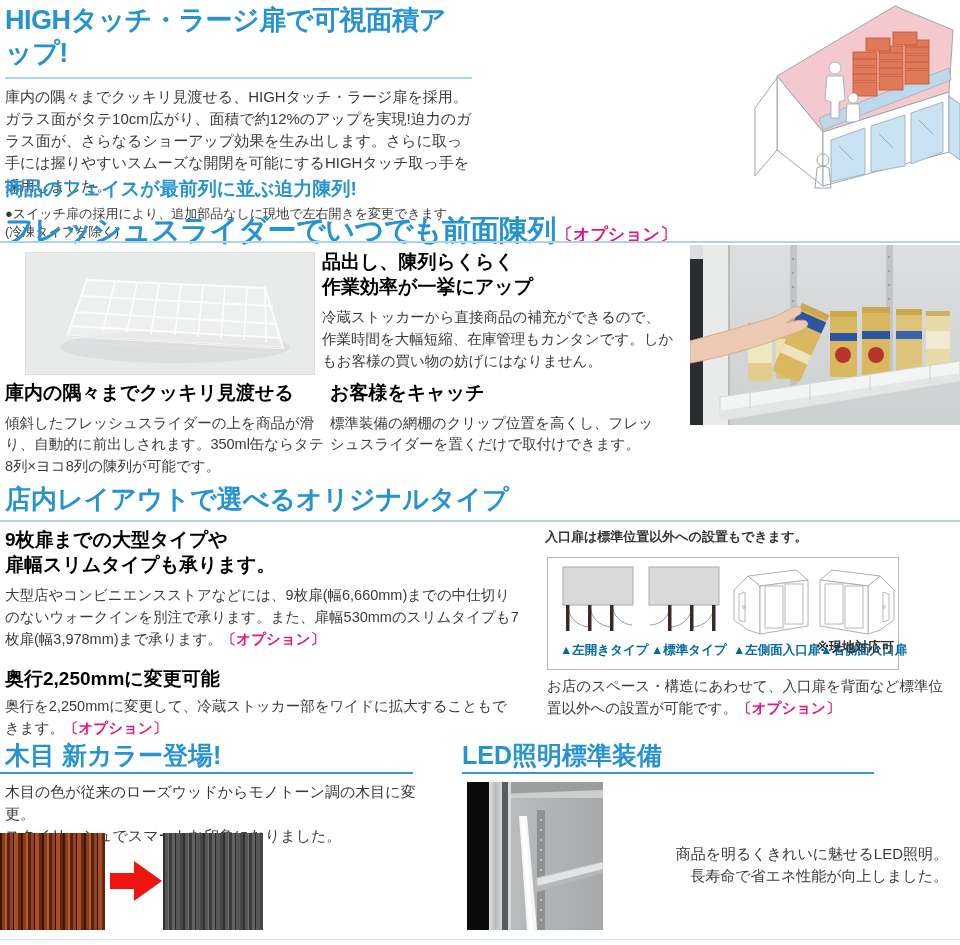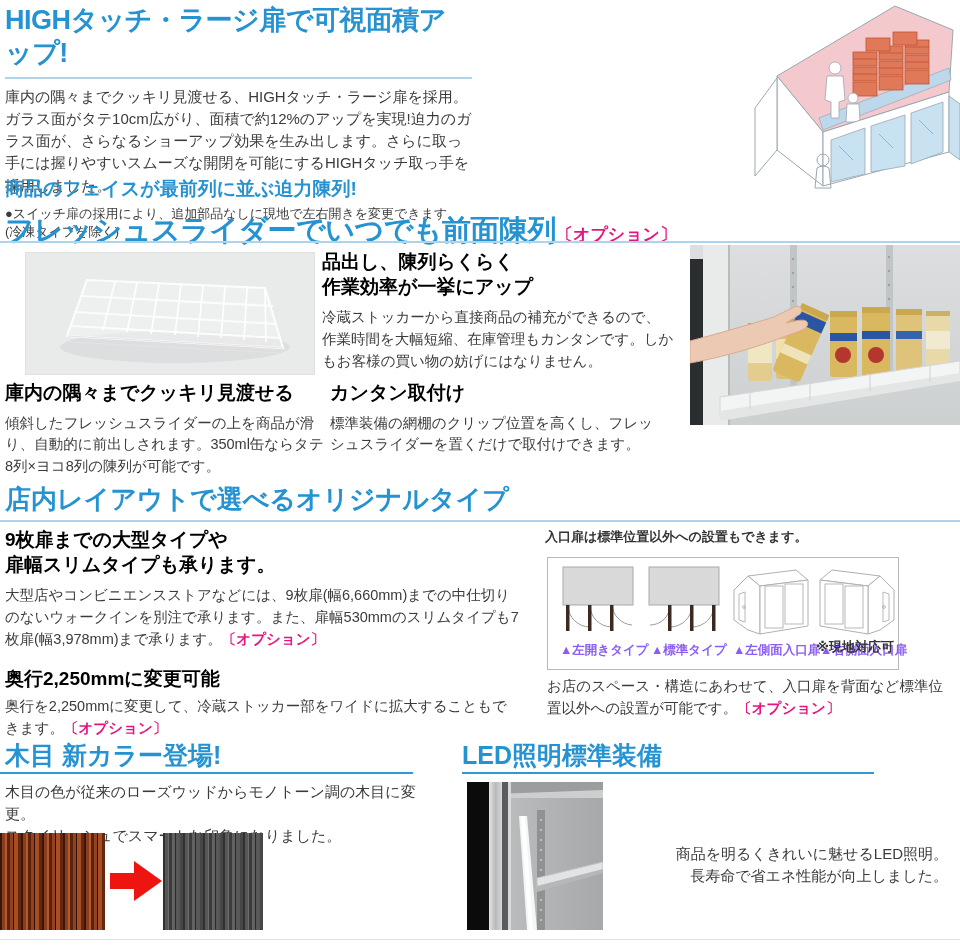--- a/index.html
+++ b/index.html
@@ -16,21 +16,21 @@
   .h-dark { color:#000000; font-weight:bold; font-size:19px; line-height:1.3; }
   .body-t { color:#3b3b3b; font-size:15px; line-height:1.48; }
   .body-s { color:#3b3b3b; font-size:14.5px; line-height:1.5; }
   .note-t { color:#3b3b3b; font-size:13px; line-height:1.4; }
   .opt    { color:#e7137e; font-weight:bold; }
 
   .rule-light { background:#aed4ec; height:2px; }
   .rule-blue  { background:#2e9ad4; height:2px; }
 
   .diagram-box { border:1px solid #b9b9b9; background:#ffffff; }
-  .diagram-label { color:#8b5cf6; font-size:12.5px; font-weight:bold; white-space:nowrap; }
+  .diagram-label { color:#0369a1; font-size:12.5px; font-weight:bold; white-space:nowrap; }
   .diagram-note  { color:#333; font-size:13px; font-weight:bold; }
 
   .wood { width:105px; height:97px; }
   .wood-rose {
     background:repeating-linear-gradient(90deg,
       #3a160a 0 2px,#8a3c1c 2px 5px,#b3592a 5px 7px,#5a2310 7px 10px,
       #93411e 10px 13px,#2e1208 13px 14px,#a84e24 14px 18px,#63280f 18px 21px);
   }
   .wood-mono {
     width:100px;
@@ -244,21 +244,21 @@
           <line x1="240" y1="121" x2="240" y2="137"></line>
       </g>
     </svg>
   </div>
 
   <div class="abs" style="left:5px; top:381px; width:320px;">
     <div class="h-dark">庫内の隅々までクッキリ見渡せる</div>
     <div class="body-s" style="margin-top:7px;">傾斜したフレッシュスライダーの上を商品が滑り、自動的に前出しされます。350ml缶ならタテ8列×ヨコ8列の陳列が可能です。</div>
   </div>
   <div class="abs" style="left:330px; top:381px; width:332px;">
-    <div class="h-dark">カンタン取付け</div>
+    <div class="h-dark">お客様をキャッチ</div>
     <div class="body-s" style="margin-top:7px;">標準装備の網棚のクリップ位置を高くし、フレッシュスライダーを置くだけで取付けできます。</div>
   </div>
 
   <div class="abs h-sec" style="left:5px; top:484px;">店内レイアウトで選べるオリジナルタイプ</div>
   <div class="abs rule-light" style="left:0; top:520px; width:960px;"></div>
 
   <div class="abs" style="left:5px; top:528px; width:516px;">
     <div class="h-dark">
       <span style="display:block;">9枚扉までの大型タイプや</span>
       <span style="display:block;">扉幅スリムタイプも承ります。</span>

